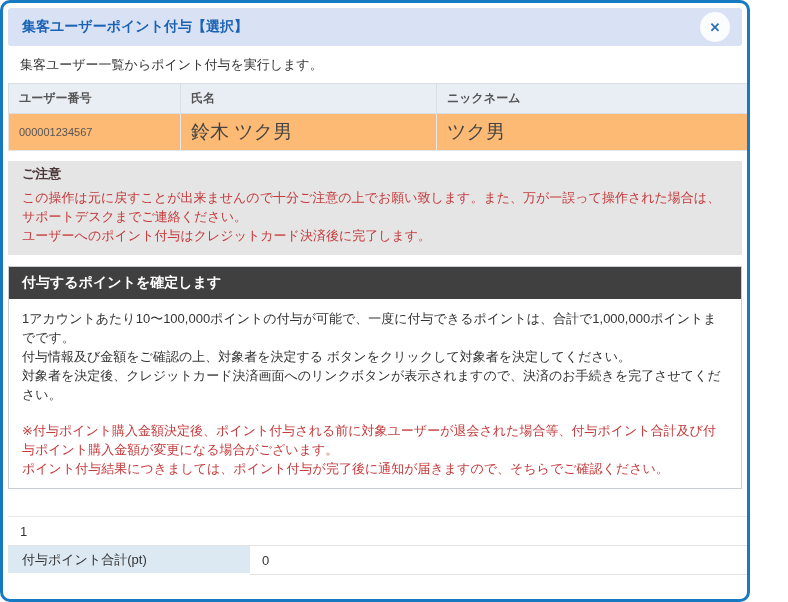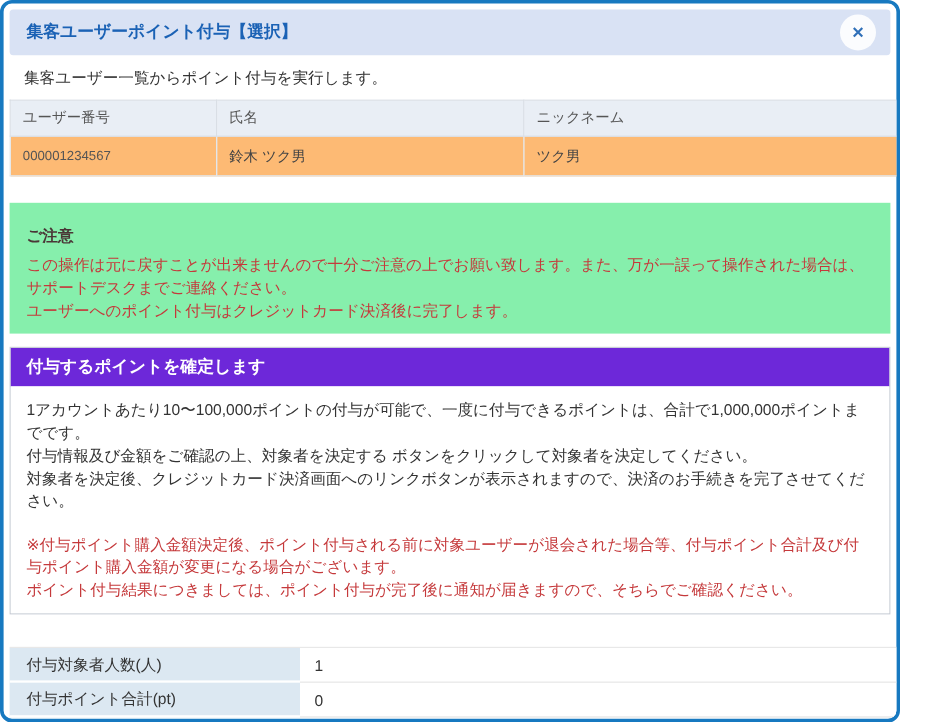--- a/index.html
+++ b/index.html
@@ -45,46 +45,46 @@
   .user-table {
     margin-top: 9px;
     width: 772px;
     border-collapse: collapse;
     border: 1px solid #d9dee5;
   }
   .user-table th {
     background: #e9eef5;
     color: #555;
     font-size: 12px;
-    font-weight: normal;
+    font-weight: bold;
     text-align: left;
     padding: 6px 10px;
     border: 1px solid #d9dee5;
   }
   .user-table td {
     background: #fdba74;
     border: 1px solid #e2e6ec;
     padding: 5px 10px;
     height: 33px;
     vertical-align: middle;
   }
   .col-userno { width: 172px; }
   .col-name   { width: 256px; }
   .cell-userno { font-size: 11px; color: #555; }
-  .cell-name, .cell-nickname { font-size: 12px; color: #444; padding-left: 14px; }
+  .cell-name, .cell-nickname { font-size: 19px; color: #444; padding-left: 14px; }
 
   
-  .notice { margin-top: 22px; background: #86efac; padding: 19px 14px 10px; }
+  .notice { margin-top: 10px; background: #e5e5e5; padding: 4px 14px 10px; }
   .notice-title { font-size: 13px; font-weight: bold; color: #4a3636; margin-bottom: 5px; }
   .notice-line { font-size: 13px; color: #c5393b; line-height: 19px; }
 
   
   .section { margin-top: 11px; border: 1px solid #c9ced6; }
   .section-header {
-    background: #6d28d9;
+    background: #404040;
     color: #fff;
     font-weight: bold;
     font-size: 14px;
     padding: 7px 13px;
   }
   .section-body { padding: 10px 13px 10px; background: #fff; }
   .instruction-line { font-size: 13px; color: #333; line-height: 19px; }
   .instruction-bold { font-weight: normal; }
   .warnings { margin-top: 17px; }
   .warning-line { font-size: 13px; color: #c5393b; line-height: 19px; }
@@ -163,21 +163,20 @@
       <div class="instruction-line">対象者を決定後、クレジットカード決済画面へのリンクボタンが表示されますので、決済のお手続きを完了させてください。</div>
       <div class="warnings">
         <div class="warning-line">※付与ポイント購入金額決定後、ポイント付与される前に対象ユーザーが退会された場合等、付与ポイント合計及び付与ポイント購入金額が変更になる場合がございます。</div>
         <div class="warning-line">ポイント付与結果につきましては、ポイント付与が完了後に通知が届きますので、そちらでご確認ください。</div>
       </div>
     </div>
   </div>
 
   <div class="form-table">
     <div class="form-row">
-      <div class="form-label">付与対象者人数(人)</div>
       <div class="form-value">1</div>
     </div>
     <div class="form-row">
       <div class="form-label">付与ポイント合計(pt)</div>
       <div class="form-value">0</div>
     </div>
 
   </div>
 
 </div>

